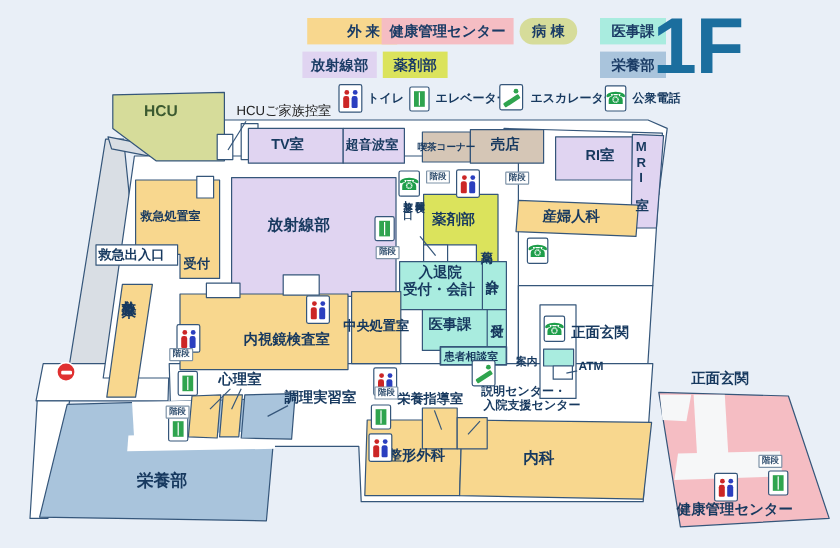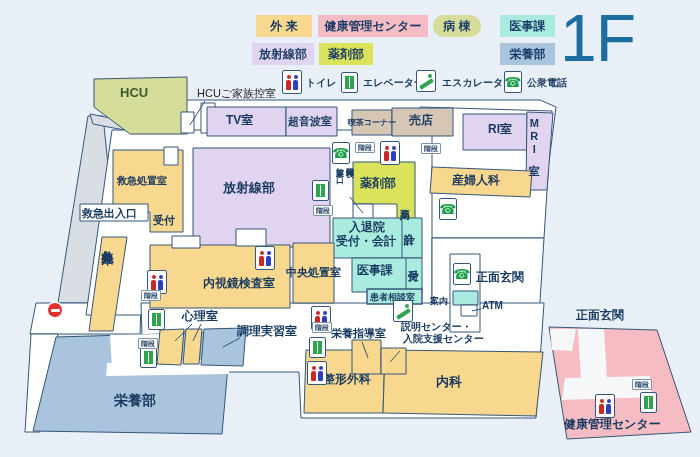--- a/index.html
+++ b/index.html
@@ -17,21 +17,21 @@
     writing-mode:vertical-rl;text-orientation:upright;letter-spacing:1px;
   }
   .center2{display:flex;flex-direction:row;align-items:center;justify-content:center;text-align:center;white-space:nowrap;}
   
   .chip{
     position:absolute;height:22px;display:flex;align-items:center;justify-content:center;
     font-size:12px;font-weight:bold;color:#1B3C66;
   }
   
   .floor-big{
-    position:absolute;left:560px;top:0px;font-size:66px;font-weight:400;
+    position:absolute;left:544px;top:0px;font-size:66px;font-weight:700;
     color:#1B6E9E;letter-spacing:-1px;
   }
   
   .ic{position:absolute;box-sizing:border-box;background:#fff;border:1px solid #35567A;
       display:flex;align-items:center;justify-content:center;border-radius:2px;}
   .ic-wc{width:20px;height:24px;gap:2px;}
   .fig{position:relative;width:5px;height:15px;display:inline-block;}
   .fig::before{content:"";position:absolute;top:0;left:0.5px;width:4px;height:4px;border-radius:50%;background:currentColor;}
   .fig::after{content:"";position:absolute;top:5px;left:0;width:5px;height:10px;border-radius:2px 2px 1px 1px;background:currentColor;}
   .fig.f{color:#CC2626;}
@@ -131,21 +131,21 @@
       <line x1="205" y1="101" x2="190" y2="125"></line>
       <line x1="192" y1="324" x2="175" y2="341"></line>
       <line x1="201" y1="324" x2="193" y2="341"></line>
       <line x1="240" y1="338" x2="223" y2="347"></line>
       <line x1="362" y1="342" x2="368" y2="358"></line>
       <line x1="400" y1="351" x2="390" y2="362"></line>
       <line x1="481" y1="309" x2="472" y2="311"></line>
     </g>
   </svg>
 
-  <div class="chip" style="left:256px;top:15px;width:56px;background:#F8D78E;">
+  <div class="chip" style="left:256px;top:15px;width:56px;background:#F8D78E;padding-left:19px;">
       <span>外 来</span>
     </div>
   <div class="chip" style="left:318px;top:15px;width:110px;background:#F5BDC3;">
       <span>健康管理センター</span>
     </div>
   <div class="chip" style="left:433px;top:15px;width:48px;background:#D6DC9A;border-radius:11px;">
       <span>病 棟</span>
     </div>
   <div class="chip" style="left:500px;top:15px;width:55px;background:#A9ECDF;">
       <span>医事課</span>

